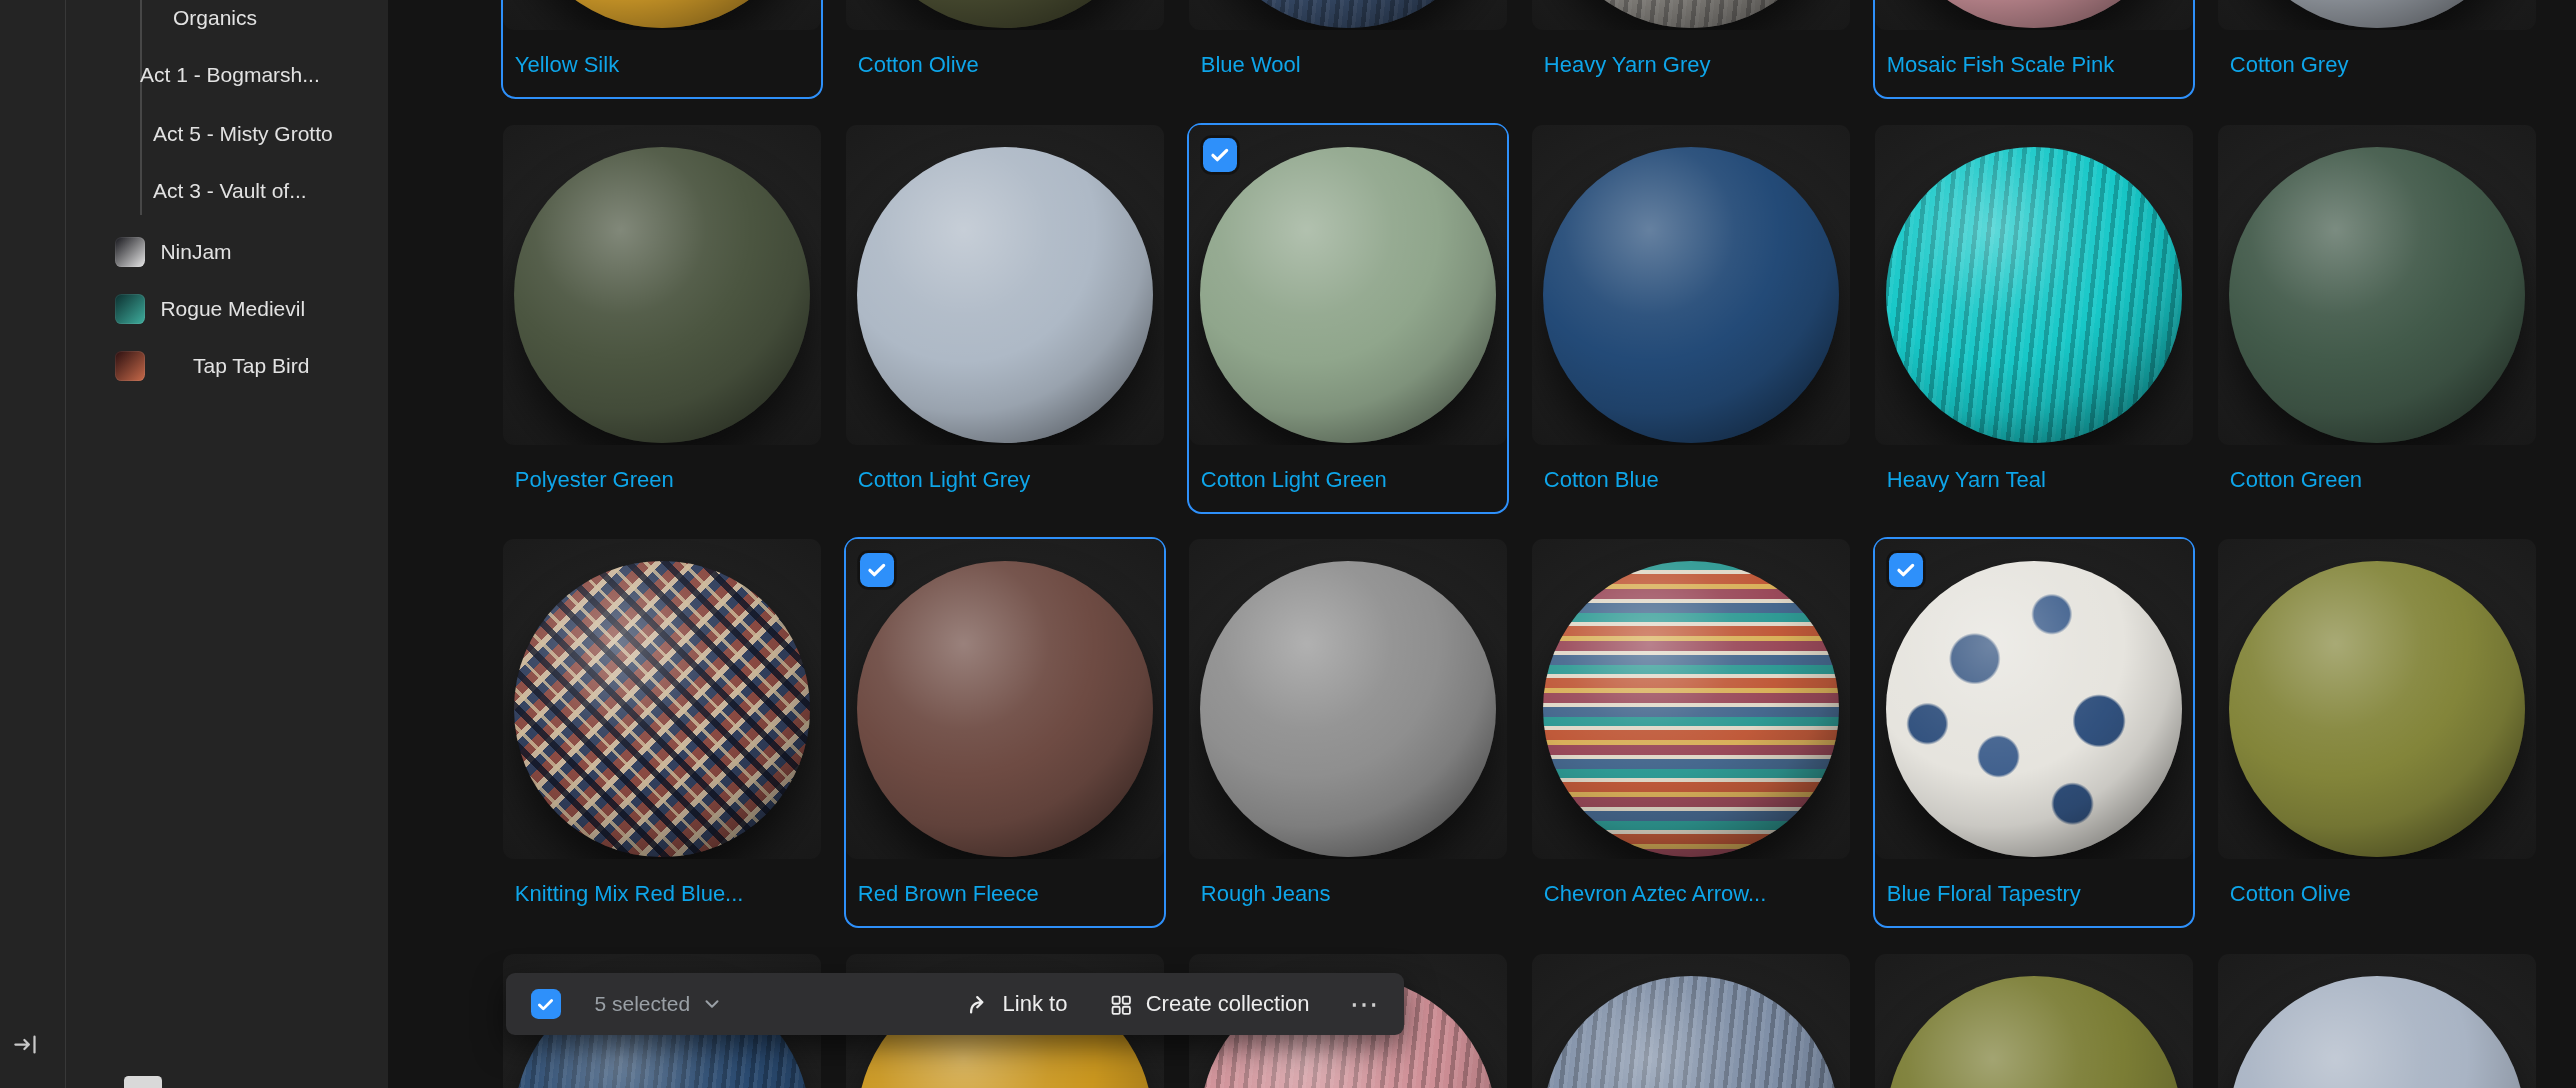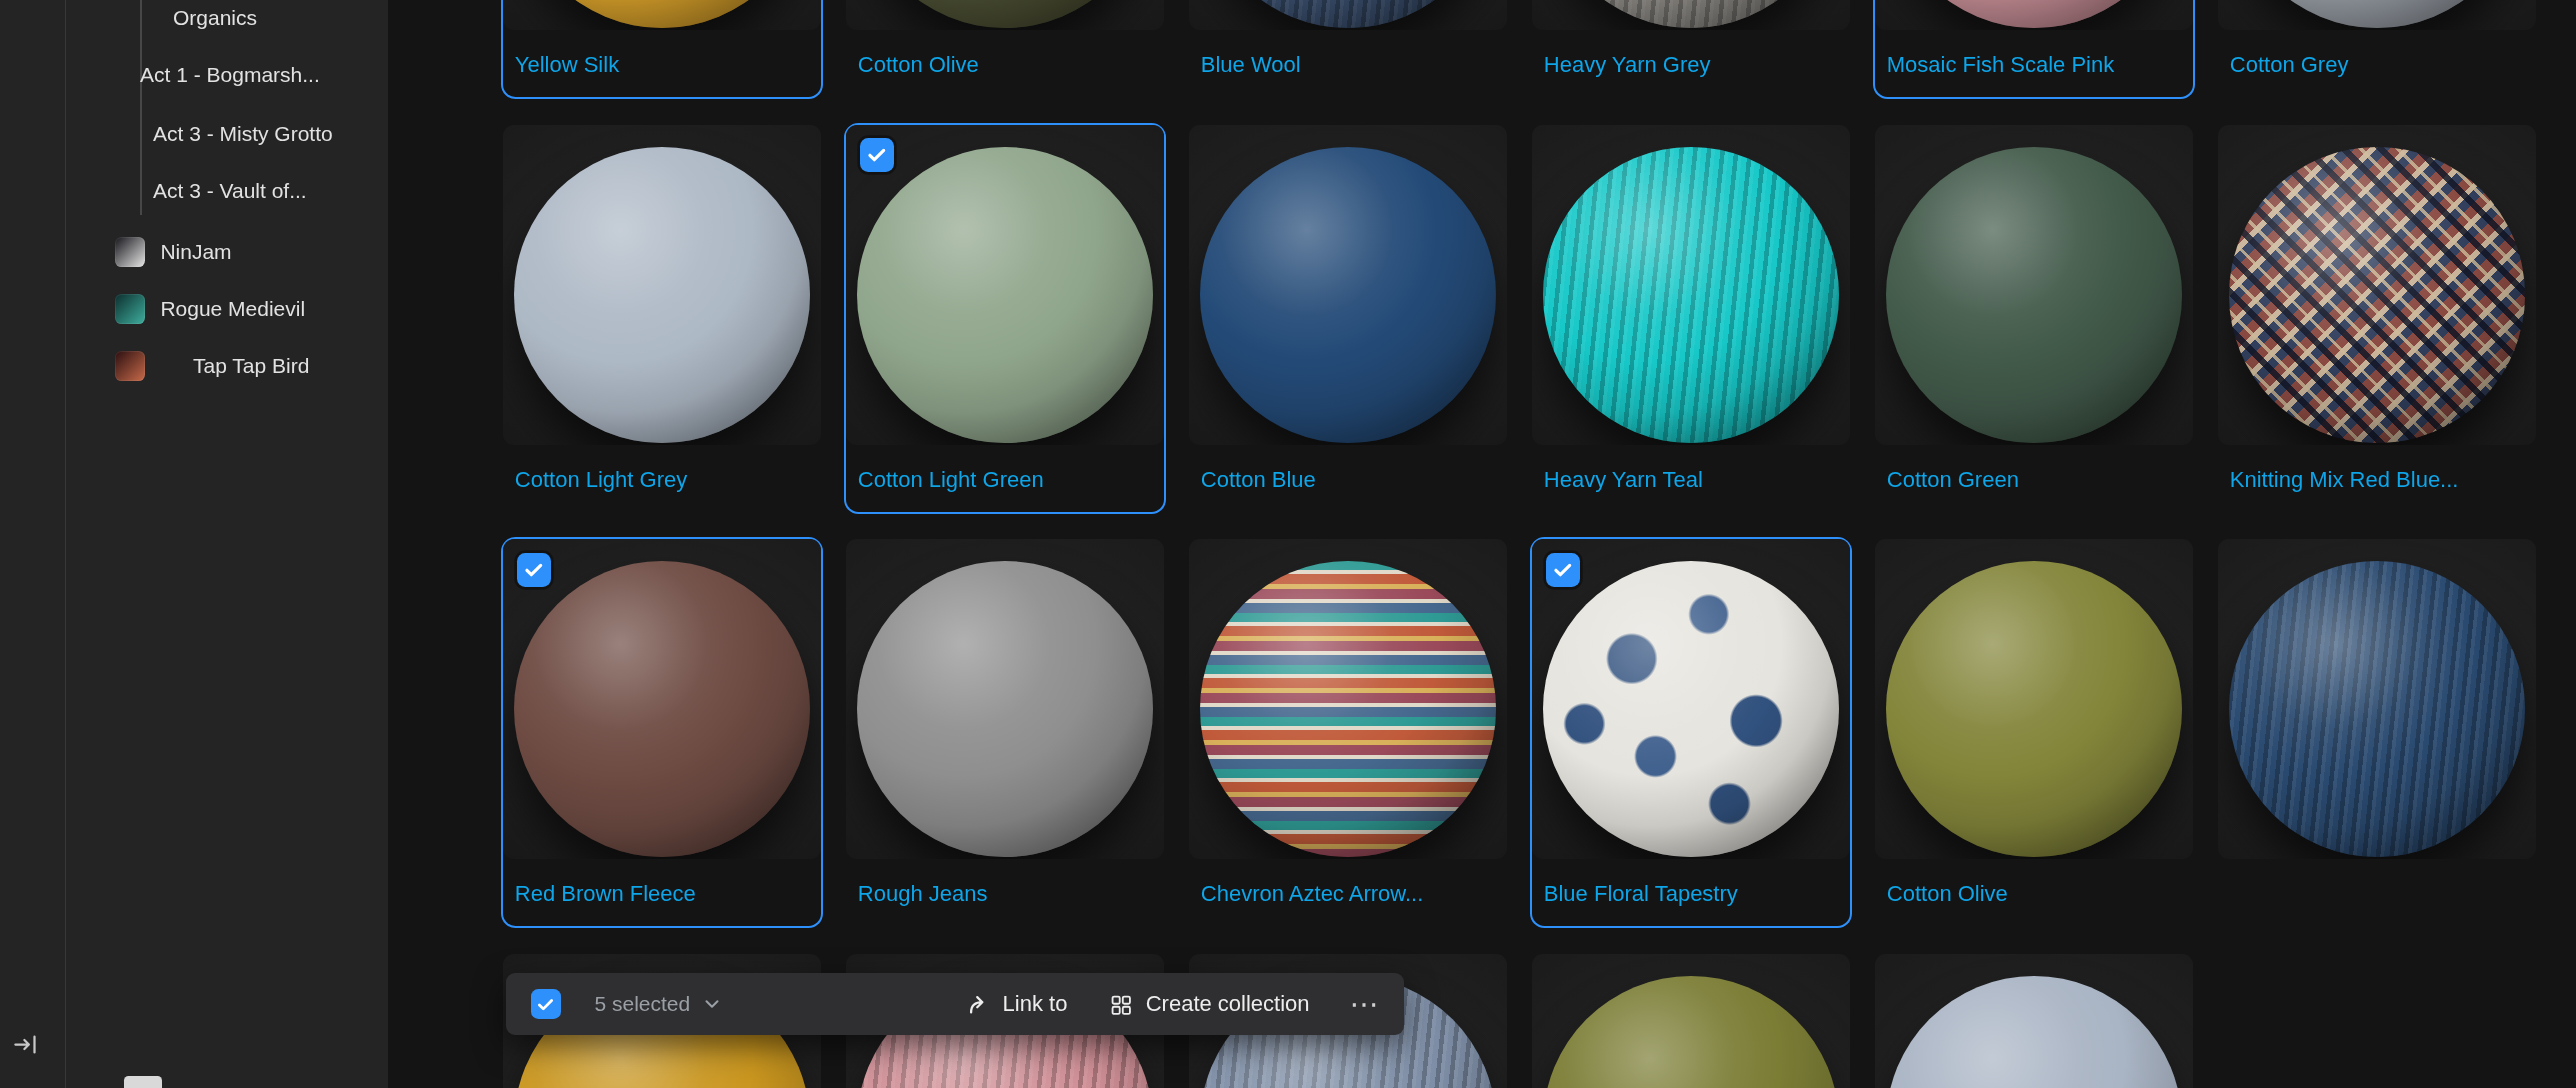--- a/index.html
+++ b/index.html
@@ -94,20 +94,26 @@
     </div>
   <div class="card">
       <div class="preview">
         <div class="sphere" data-pattern="plain" style="--base: #9aa0a8;"></div>
       </div>
       <div class="clabel">Cotton Grey</div>
     </div>
 
   <div class="card">
       <div class="preview">
+        <div class="sphere" data-pattern="plain" style="--base: #4b5540;"></div>
+      </div>
+      <div class="clabel">Polyester Green</div>
+    </div>
+  <div class="card">
+      <div class="preview">
         <div class="sphere" data-pattern="plain" style="--base: #aeb9c6;"></div>
       </div>
       <div class="clabel">Cotton Light Grey</div>
     </div>
   <div class="card sel">
       <div class="check">
         <svg width="23.6" height="23.6" viewBox="0 0 24 24">
           <path d="M5 12.5l4.5 4.5L19 7.5" stroke="#fff" stroke-width="3.2" fill="none" stroke-linecap="round" stroke-linejoin="round"></path>
         </svg>
       </div>
@@ -224,21 +230,21 @@
   <div class="rail-line"></div>
   <div class="tree-guide"></div>
 
   <div class="side-row" style="left:173px;top:-1.8px;">
       <span>Organics</span>
     </div>
   <div class="side-row" style="left:140px;top:55px;">
       <span>Act 1 - Bogmarsh...</span>
     </div>
   <div class="side-row" style="left:153px;top:114px;">
-      <span>Act 3 - Misty Grotto</span>
+      <span>Act 5 - Misty Grotto</span>
     </div>
   <div class="side-row" style="left:153px;top:171px;">
       <span>Act 3 - Vault of...</span>
     </div>
 
   <div class="side-row" style="left:115px;top:232px;">
     <span class="proj-icon" style="--a: #15151a; --b: #e8e8e8;"></span>
     <span>NinJam</span>
   </div>
   <div class="side-row" style="left:115px;top:289px;">

